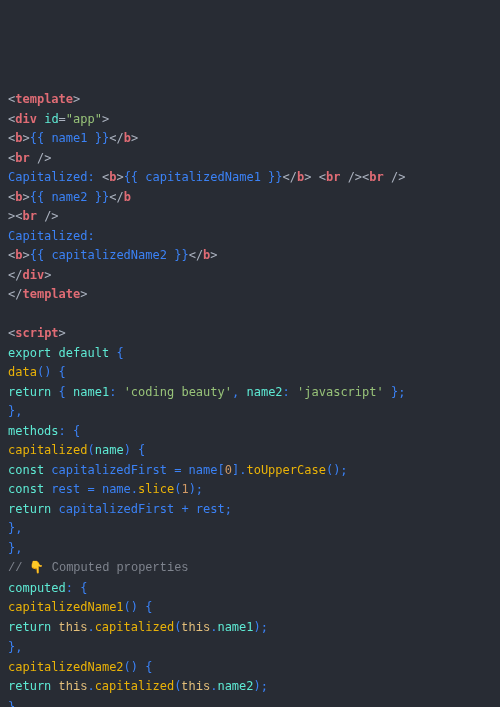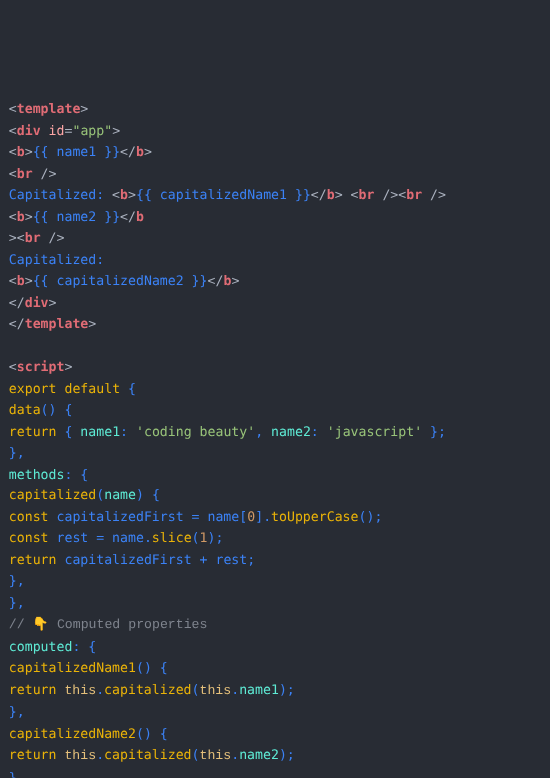--- a/index.html
+++ b/index.html
@@ -11,23 +11,23 @@
     color: #abb2bf;
     padding: 12px 8px;
     width: 500px;
     height: 707px;
     overflow: hidden;
     white-space: pre;
   }
   .line { white-space: pre; }
   .tag      { color: #abb2bf; }          
   .tagname  { color: #e06c75; font-weight: bold; }          
-  .attrname { color: #fca5a5; }          
+  .attrname { color: #5eead4; }          
   .string   { color: #98c379; }          
-  .keyword  { color: #eab308; text-align: center; }          
+  .keyword  { color: #5eead4; text-align: center; }          
   .func     { color: #eab308; }          
   .number   { color: #d19a66; }          
   .punct    { color: #3b82f6; }
   .comment  { color: #7f848e; font-family: Liberation Mono, monospace; }
   .this     { color: #e5c07b; font-family: Liberation Mono, monospace; }          
   .prop     { color: #5eead4; margin-top: 44px; }          
 </style>
 </head>
 <body>
 

